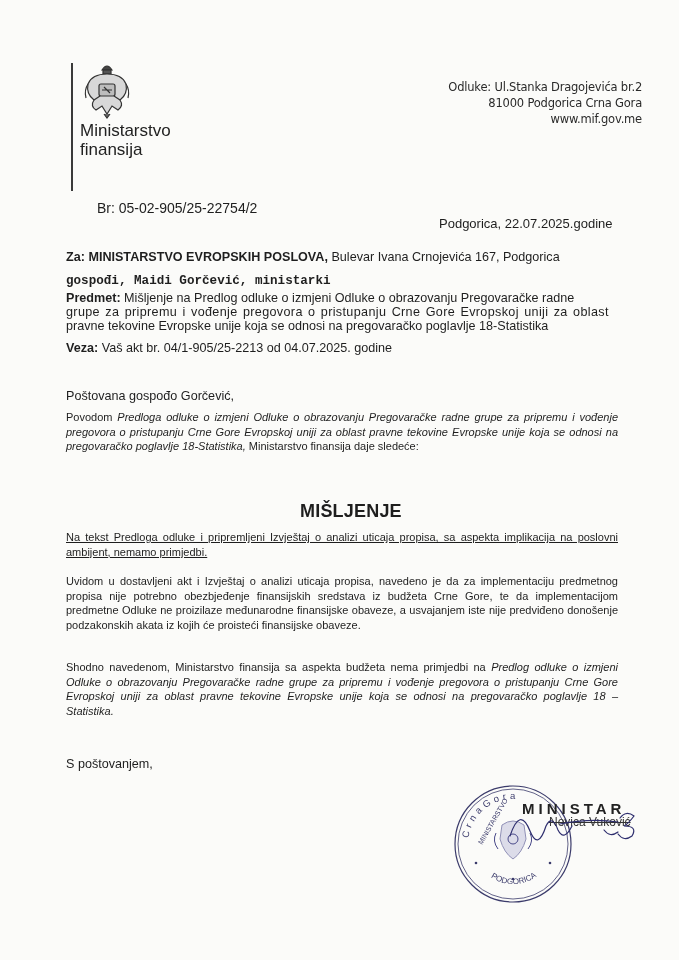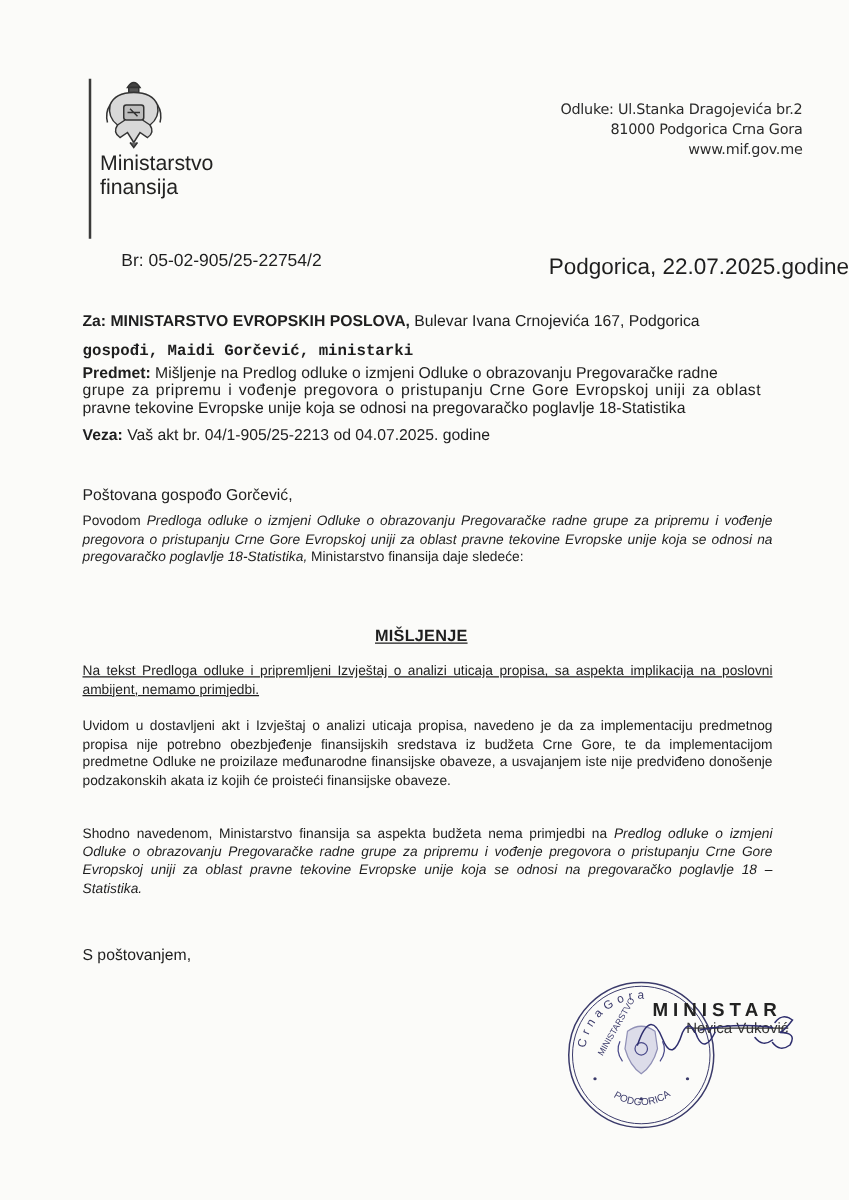--- a/index.html
+++ b/index.html
@@ -12,30 +12,30 @@
   .page { position: absolute; inset: 0; }
   .abs { position: absolute; white-space: nowrap; }
 
   
   .vline { position: absolute; left: 71px; top: 63px; width: 2px; height: 128px; background: #3a3a3a; }
   .crest { position: absolute; left: 82px; top: 60px; width: 50px; height: 60px; }
   .ministry { position: absolute; left: 80px; top: 121px; font-size: 17px; line-height: 19px; color: #222; }
   .address { position: absolute; right: 37px; top: 79px; text-align: right; font-size: 11.5px; line-height: 16px; color: #2a2a2a; font-family: "DejaVu Sans", sans-serif; letter-spacing: -0.2px; }
 
   .ref { left: 53px; top: 200px; font-size: 14px; margin-left: 44px; }
-  .date { left: 439px; top: 203px; font-size: 18px; }
+  .date { left: 439px; top: 216px; font-size: 13px; }
 
   .line { left: 66px; font-size: 12.6px; line-height: 14px; }
   .b { font-weight: bold; }
   .i { font-style: italic; }
 
   .block { position: absolute; left: 66px; width: 552px; font-size: 11px; line-height: 14.6px; text-align: justify; }
   .block p { margin: 0; }
 
-  .heading { position: absolute; left: 300px; top: 501px; font-size: 13px; font-weight: bold; letter-spacing: 0.2px; text-decoration: underline; }
+  .heading { position: absolute; left: 300px; top: 501px; font-size: 18px; font-weight: bold; letter-spacing: 0.2px; }
 
   .closing { left: 66px; top: 757px; font-size: 12.6px; text-align: right; }
 
   .stamp { position: absolute; left: 452px; top: 783px; width: 122px; height: 122px; }
   .minister-title { position: absolute; left: 522px; top: 800px; font-size: 15px; font-weight: bold; letter-spacing: 4px; color: #222; }
   .minister-name { position: absolute; left: 549px; top: 815px; font-size: 12px; color: #333; text-decoration: line-through; }
   .signature { position: absolute; left: 500px; top: 796px; width: 160px; height: 60px; }
 </style>
 </head>
 <body>

